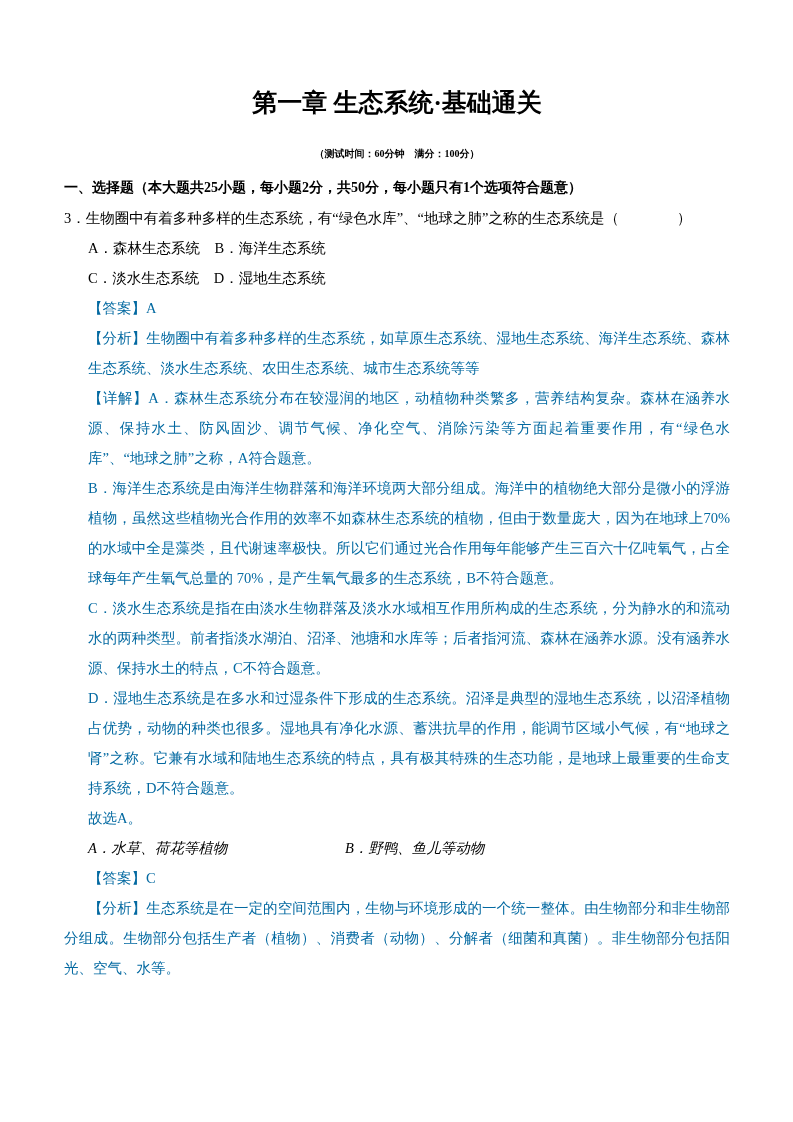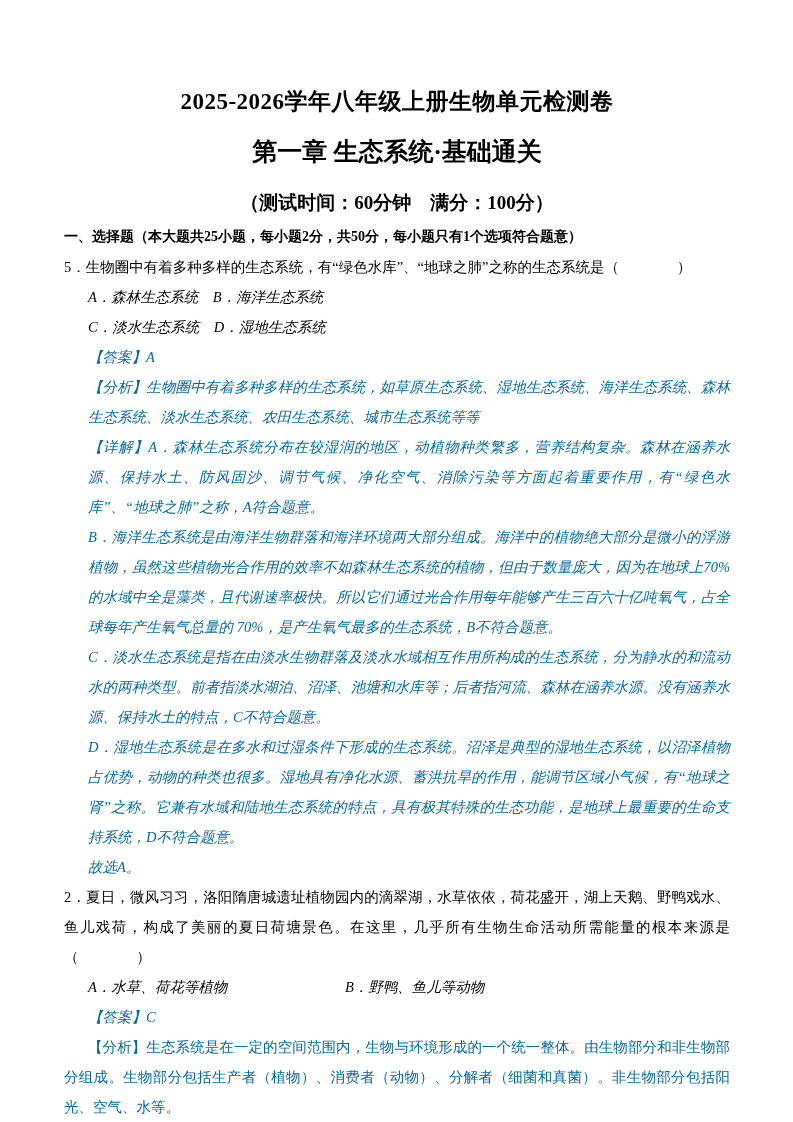--- a/index.html
+++ b/index.html
@@ -23,66 +23,64 @@
     margin: 0 0 18px 0;
     letter-spacing: 0.5px;
   }
   .chapter {
     font-size: 25px;
     font-weight: bold;
     text-align: center;
     margin: 0 0 22px 0;
   }
   .meta {
-    font-size: 19px;
+    font-size: 10px;
     font-weight: bold;
     text-align: center;
     margin: 0 0 6px 0;
     line-height: 26px;
   }
   .section-header {
     font-size: 14px;
     font-weight: bold;
     line-height: 30px;
     text-align: left;
   }
   .para {
     font-size: 14.5px;
     line-height: 30px;
     margin: 0;
     text-align: justify;
   }
   .para.left { text-align: left; }
   .red { color: #0369a1; }
-  .indent { margin-left: 24px; font-style: italic; }
+  .indent { margin-left: 24px; }
   .first-indent { text-indent: 24px; }
   .options2 { margin-left: 24px; text-align: left; font-style: italic; }
   .options2 .col {
     display: inline-block;
     vertical-align: top;
   }
   .options2 .col:first-child { width: 257px; }
 </style>
 </head>
 <body>
 
 <div class="doc">
-  <h1 class="title">2025-2026学年八年级上册生物单元检测卷</h1>
   <h2 class="chapter">第一章 生态系统·基础通关</h2>
   <div class="meta">（测试时间：60分钟　满分：100分）</div>
   <div class="section-header">一、选择题（本大题共25小题，每小题2分，共50分，每小题只有1个选项符合题意）</div>
   <div id="content">
-      <div class="para left">5．生物圈中有着多种多样的生态系统，有“绿色水库”、“地球之肺”之称的生态系统是（　　　　）</div>
+      <div class="para left">3．生物圈中有着多种多样的生态系统，有“绿色水库”、“地球之肺”之称的生态系统是（　　　　）</div>
       <div class="para left indent">A．森林生态系统　B．海洋生态系统</div>
       <div class="para left indent">C．淡水生态系统　D．湿地生态系统</div>
       <div class="para red left indent">【答案】A</div>
       <div class="para red indent">【分析】生物圈中有着多种多样的生态系统，如草原生态系统、湿地生态系统、海洋生态系统、森林生态系统、淡水生态系统、农田生态系统、城市生态系统等等</div>
       <div class="para red indent">【详解】A．森林生态系统分布在较湿润的地区，动植物种类繁多，营养结构复杂。森林在涵养水源、保持水土、防风固沙、调节气候、净化空气、消除污染等方面起着重要作用，有“绿色水库”、“地球之肺”之称，A符合题意。</div>
       <div class="para red indent">B．海洋生态系统是由海洋生物群落和海洋环境两大部分组成。海洋中的植物绝大部分是微小的浮游植物，虽然这些植物光合作用的效率不如森林生态系统的植物，但由于数量庞大，因为在地球上70%的水域中全是藻类，且代谢速率极快。所以它们通过光合作用每年能够产生三百六十亿吨氧气，占全球每年产生氧气总量的 70%，是产生氧气最多的生态系统，B不符合题意。</div>
       <div class="para red indent">C．淡水生态系统是指在由淡水生物群落及淡水水域相互作用所构成的生态系统，分为静水的和流动水的两种类型。前者指淡水湖泊、沼泽、池塘和水库等；后者指河流、森林在涵养水源。没有涵养水源、保持水土的特点，C不符合题意。</div>
       <div class="para red indent">D．湿地生态系统是在多水和过湿条件下形成的生态系统。沼泽是典型的湿地生态系统，以沼泽植物占优势，动物的种类也很多。湿地具有净化水源、蓄洪抗旱的作用，能调节区域小气候，有“地球之肾”之称。它兼有水域和陆地生态系统的特点，具有极其特殊的生态功能，是地球上最重要的生命支持系统，D不符合题意。</div>
       <div class="para red left indent">故选A。</div>
-      <div class="para">2．夏日，微风习习，洛阳隋唐城遗址植物园内的滴翠湖，水草依依，荷花盛开，湖上天鹅、野鸭戏水、鱼儿戏荷，构成了美丽的夏日荷塘景色。在这里，几乎所有生物生命活动所需能量的根本来源是（　　　　）</div>
       <div class="para options2"><span class="col">A．水草、荷花等植物</span><span class="col">B．野鸭、鱼儿等动物</span></div>
       <div class="para red left indent">【答案】C</div>
       <div class="para red first-indent">【分析】生态系统是在一定的空间范围内，生物与环境形成的一个统一整体。由生物部分和非生物部分组成。生物部分包括生产者（植物）、消费者（动物）、分解者（细菌和真菌）。非生物部分包括阳光、空气、水等。</div>
     </div>
 </div>
 
 </body></html>

